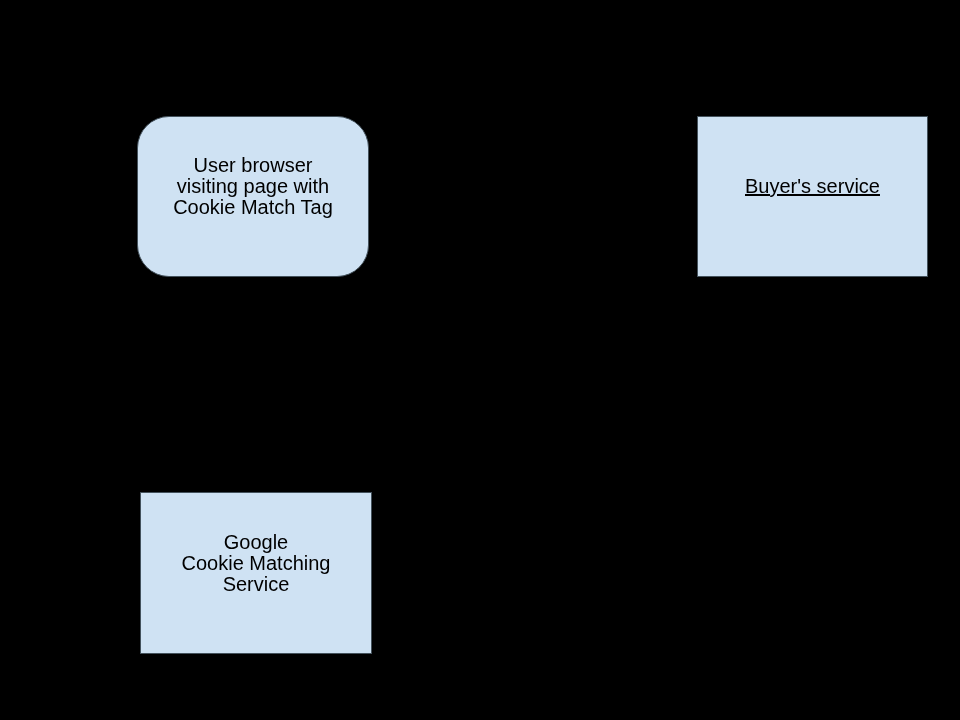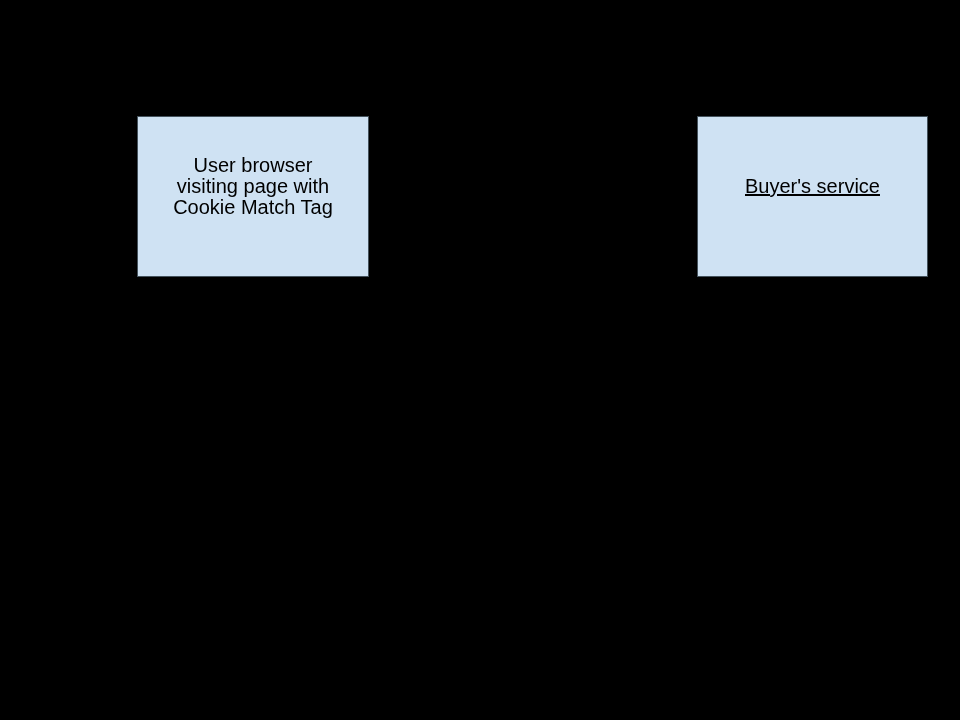--- a/index.html
+++ b/index.html
@@ -34,20 +34,21 @@
   }
   .node-label {
     white-space: pre-line;
     transform: translateY(-10px);
   }
   .node--user-browser {
     left: 137px;
     top: 116px;
     width: 232px;
     height: 161px;
+    border-radius: 32px;
   }
   .node--buyers-service {
     left: 697px;
     top: 116px;
     width: 231px;
     height: 161px;
     text-decoration: underline;
   }
   .node--google-cms {
     left: 140px;
@@ -64,14 +65,19 @@
   <div class="node node--user-browser" style="background-color: rgb(207, 226, 243); border-color: rgb(68, 82, 92); color: rgb(0, 0, 0);">
     <span class="node-label">User browser
 visiting page with
 Cookie Match Tag</span>
   </div>
 
   <div class="node node--buyers-service" style="background-color: rgb(207, 226, 243); border-color: rgb(68, 82, 92); color: rgb(0, 0, 0);">
     <span class="node-label">Buyer's service</span>
   </div>
 
+  <div class="node node--google-cms" style="background-color: rgb(207, 226, 243); border-color: rgb(68, 82, 92); color: rgb(0, 0, 0);">
+    <span class="node-label">Google
+Cookie Matching
+Service</span>
+  </div>
 
 </div>
 
 </body></html>

